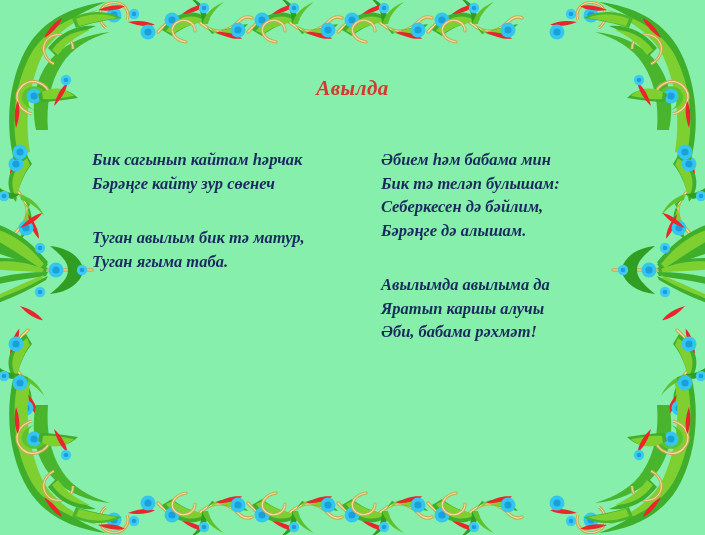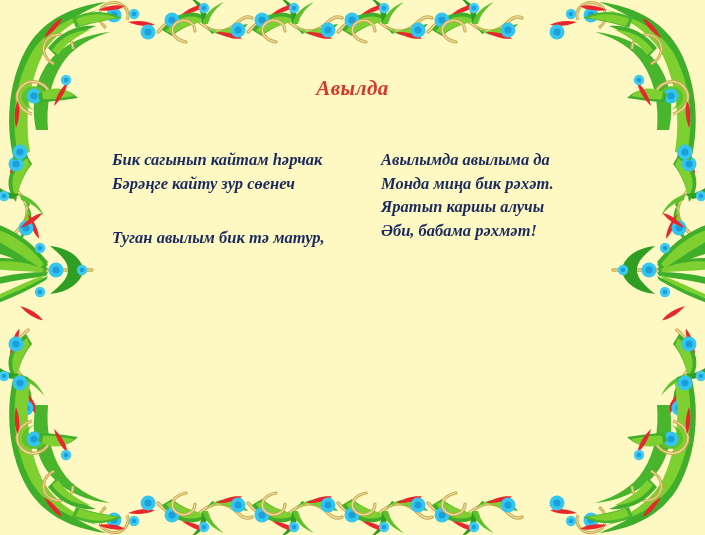--- a/index.html
+++ b/index.html
@@ -5,21 +5,21 @@
   html,body{margin:0;padding:0;background:#ffffff;}
   body{
     font-family:"Liberation Serif", serif;
     width:705px;height:535px;
     overflow:hidden;
     position:relative;
   }
   #page{
     position:relative;
     width:705px;height:535px;
-    background:#fef9c3;
+    background:#86efac;
     overflow:hidden;
   }
   #border-svg{
     position:absolute;top:0;left:0;
     width:705px;height:535px;
     pointer-events:none;
   }
   #content{
     position:absolute;
     top:0;left:0;
@@ -39,21 +39,21 @@
   .column{
     position:absolute;
     color:#1b2a5e;
     font-family:"Liberation Serif", serif;
     font-weight:bold;
     font-style:italic;
     font-size:16.5px;
     line-height:23.5px;
     white-space:nowrap;
   }
-  #col-left{ top:148px; left:112px; }
+  #col-left{ top:148px; left:92px; }
   #col-right{ top:148px; left:381px; }
   .stanza{ margin:0 0 31px 0; }
   .stanza:last-child{ margin-bottom:13px; }
   .line{ display:block; }
 </style>
 </head>
 <body>
 
 <div id="page">
 
@@ -274,26 +274,32 @@
 
     <div id="title">Авылда</div>
 
     <div class="column" id="col-left">
       <div class="stanza">
         <span class="line">Бик сагынып кайтам һәрчак</span>
         <span class="line">Бәрәңге кайту зур сөенеч</span>
       </div>
       <div class="stanza">
         <span class="line">Туган авылым бик тә матур,</span>
+        <span class="line">Туган ягыма таба.</span>
       </div>
     </div>
 
     <div class="column" id="col-right">
       <div class="stanza">
+        <span class="line">Әбием һәм бабама мин</span>
+        <span class="line">Бик тә теләп булышам:</span>
+        <span class="line">Себеркесен дә бәйлим,</span>
+        <span class="line">Бәрәңге дә алышам.</span>
+      </div>
+      <div class="stanza">
         <span class="line">Авылымда авылыма да</span>
-        <span class="line">Монда миңа бик рәхәт.</span>
         <span class="line">Яратып каршы алучы</span>
         <span class="line">Әби, бабама рәхмәт!</span>
       </div>
     </div>
 
   </div>
 </div>
 
 </body></html>

